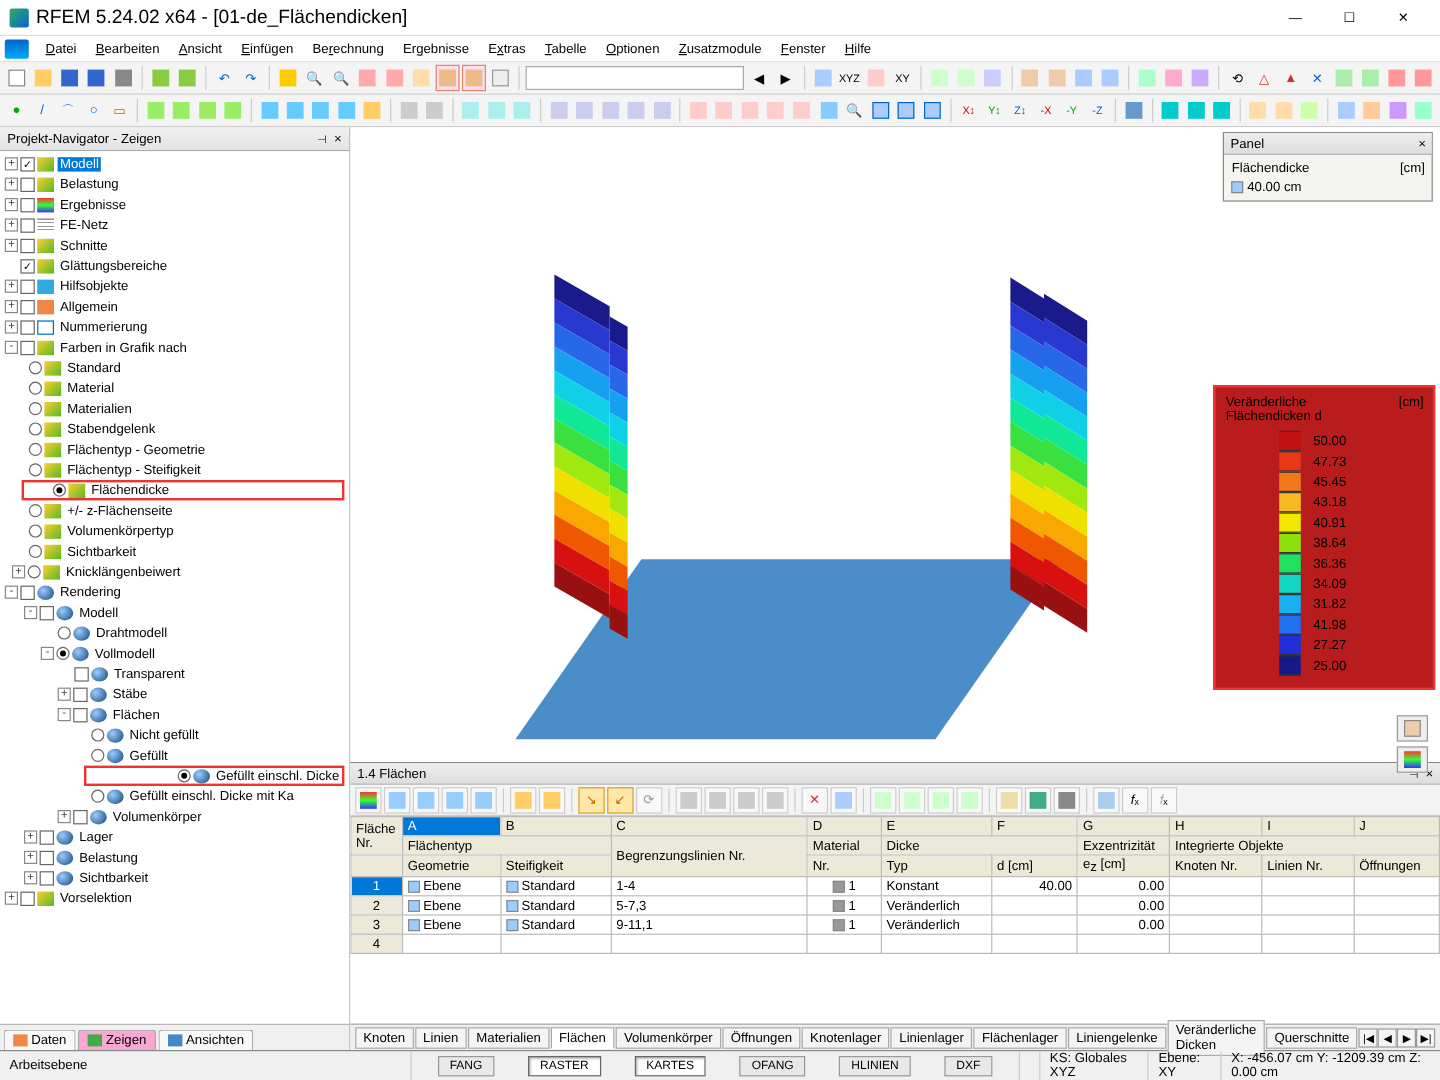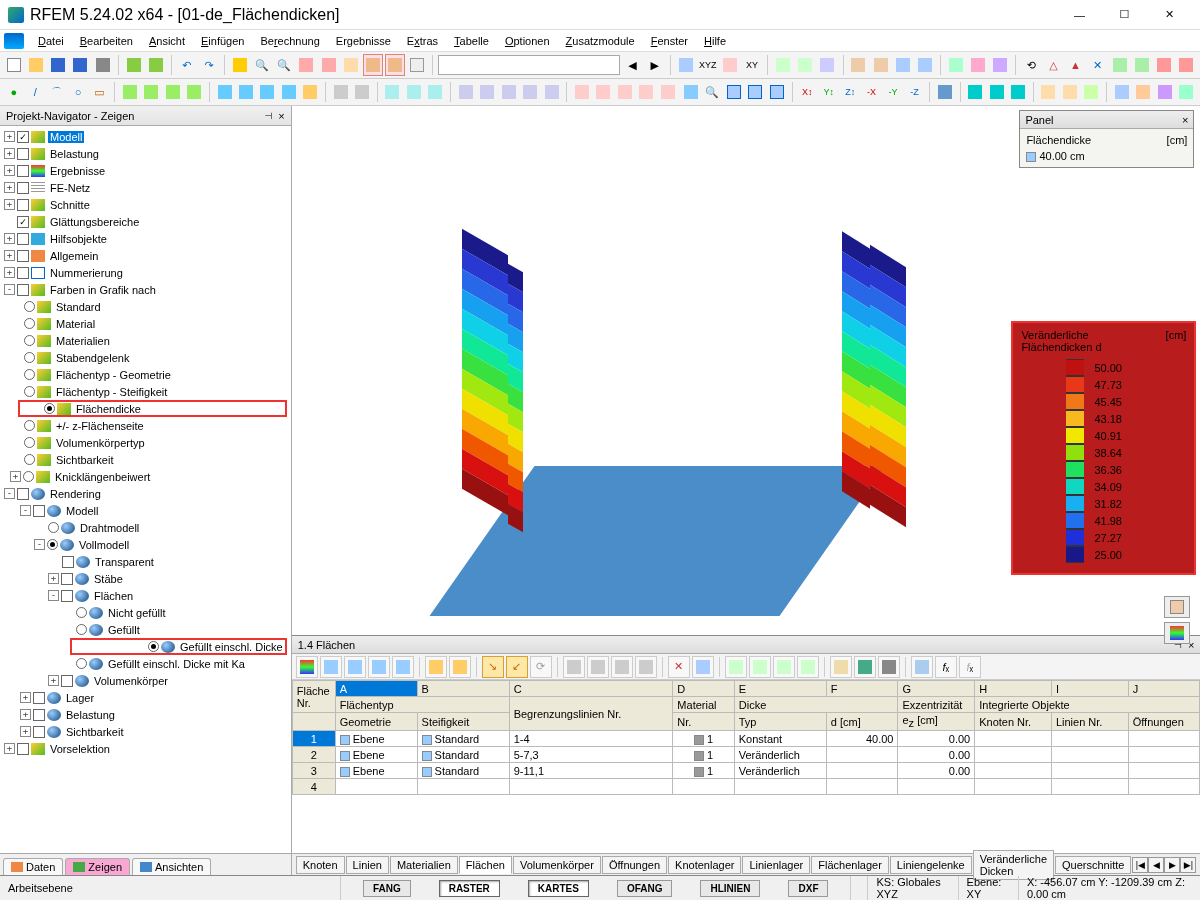--- a/index.html
+++ b/index.html
@@ -96,21 +96,21 @@
 .mini-sw.grey { background:#999; }
 
 .bottom-tabs { height: 22px; display: flex; align-items: center; padding: 0 4px; background:#eee; border-top:1px solid #aaa;}
 .btab { padding: 2px 6px; border: 1px solid #aaa; background: #f4f4f4; margin-right: 1px; font-size:11px;}
 .btab.active { background: #fff; border-bottom-color:#fff; }
 .tab-nav { margin-left:auto; display:flex; gap:0;}
 .tab-nav span{ width:16px; height:16px; border:1px solid #999; display:inline-flex; align-items:center; justify-content:center; font-size:9px; background:#f4f4f4;}
 
 .statusbar { height: 25px; background: #f0f0f0; border-top: 1px solid #888; display: flex; align-items: center; font-size: 11px; }
 .status-cell { padding: 0 8px; border-right: 1px solid #ccc; height: 100%; display: flex; align-items: center; }
-.status-toggle { padding: 2px 9px; border: 1px solid #999; margin: 0 14px; background: #e8e8e8; font-size:10px;font-weight:bold;}
+.status-toggle { padding: 2px 9px; border: 1px solid #999; margin: 0 14px; background: #e8e8e8; font-size:10px;}
 .status-toggle.pressed { background:#fff; border-color:#666; box-shadow: inset 1px 1px 2px #aaa;}
 </style>
 </head>
 <body>
 
 <div class="titlebar">
   <div class="app-icon"></div>
   <div class="title">RFEM 5.24.02 x64 - [01-de_Flächendicken]</div>
   <div class="win-btn">—</div>
   <div class="win-btn">☐</div>

